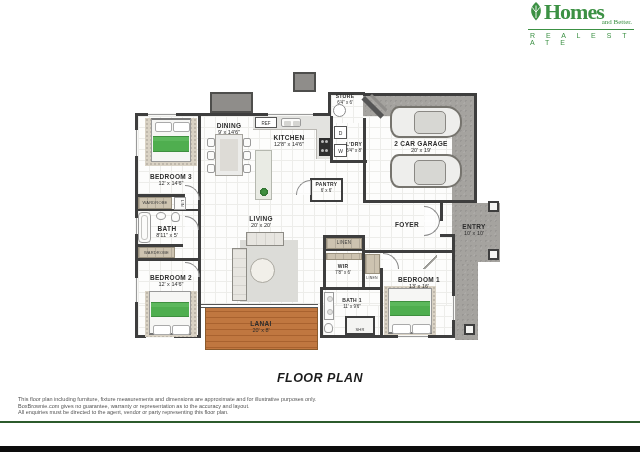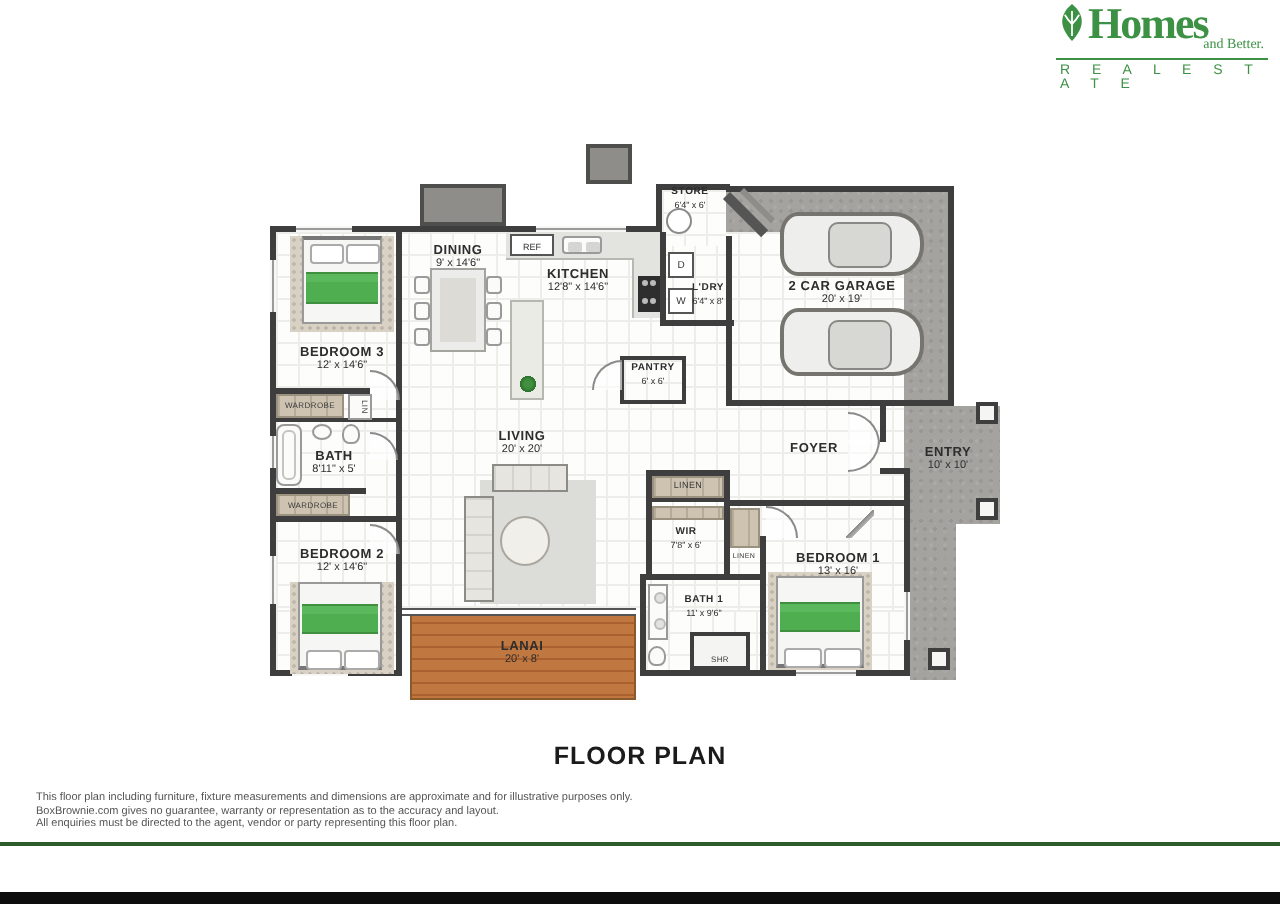--- a/index.html
+++ b/index.html
@@ -39,21 +39,21 @@
   .blanket{position:absolute;left:1px;right:1px;background:linear-gradient(180deg,#5cb85c 0 30%,#4fae4f 30% 100%);border-top:1px solid #3f8f3f;border-bottom:1px solid #3f8f3f;}
   .sofa{background:#e7e5e0;border:1px solid #8d8b85;box-sizing:border-box;background-image:linear-gradient(90deg,rgba(0,0,0,.08) 1px,transparent 1px);background-size:9px 100%;}
   .sofaV{background-image:linear-gradient(rgba(0,0,0,.08) 1px,transparent 1px);background-size:100% 9px;}
   .ctable{background:#f1efe9;border:1px solid #a9a79f;border-radius:50%;}
   .car{background:#eeeeec;border:2px solid #76746e;border-radius:9px 15px 15px 9px/11px 15px 15px 11px;box-sizing:border-box;}
   .cabin{position:absolute;left:22px;top:3px;width:30px;height:21px;background:#d7d7d3;border:1px solid #8a8884;border-radius:5px;}
   .appl{background:#fff;border:1px solid #555;box-sizing:border-box;font-size:5px;color:#333;text-align:center;}
   .post{background:#f5f5f3;border:2.5px solid #3e3e3e;box-sizing:border-box;}
   .fix{background:#fbfbfa;border:1px solid #9a9a9a;box-sizing:border-box;}
   
-  #floorplan-title{position:absolute;left:0;top:371px;width:640px;text-align:center;font-size:12.5px;font-weight:bold;letter-spacing:.5px;color:#1b1b1b;}
+  #floorplan-title{position:absolute;left:0;top:371px;width:640px;text-align:center;font-size:12.5px;font-weight:bold;letter-spacing:.5px;color:#1b1b1b;font-style:italic;}
   #disclaimer{position:absolute;left:18px;top:396px;font-size:5.5px;color:#555;line-height:6.5px;}
   #bar-accent{position:absolute;left:0;top:421px;width:640px;height:2px;background:#2c5b2c;}
   #address-bar{position:absolute;left:0;top:423px;width:640px;height:23px;background:#4f9f4f;}
   #address-bar div{padding-left:17px;line-height:23px;font-size:13.5px;font-weight:bold;color:#ffffff;text-shadow:0 1px 1px rgba(0,0,0,.45);}
   #bar-black{position:absolute;left:0;top:446px;width:640px;height:6px;background:#0d0d0d;}
 </style>
 </head>
 <body>
 
 <div id="canvas">

